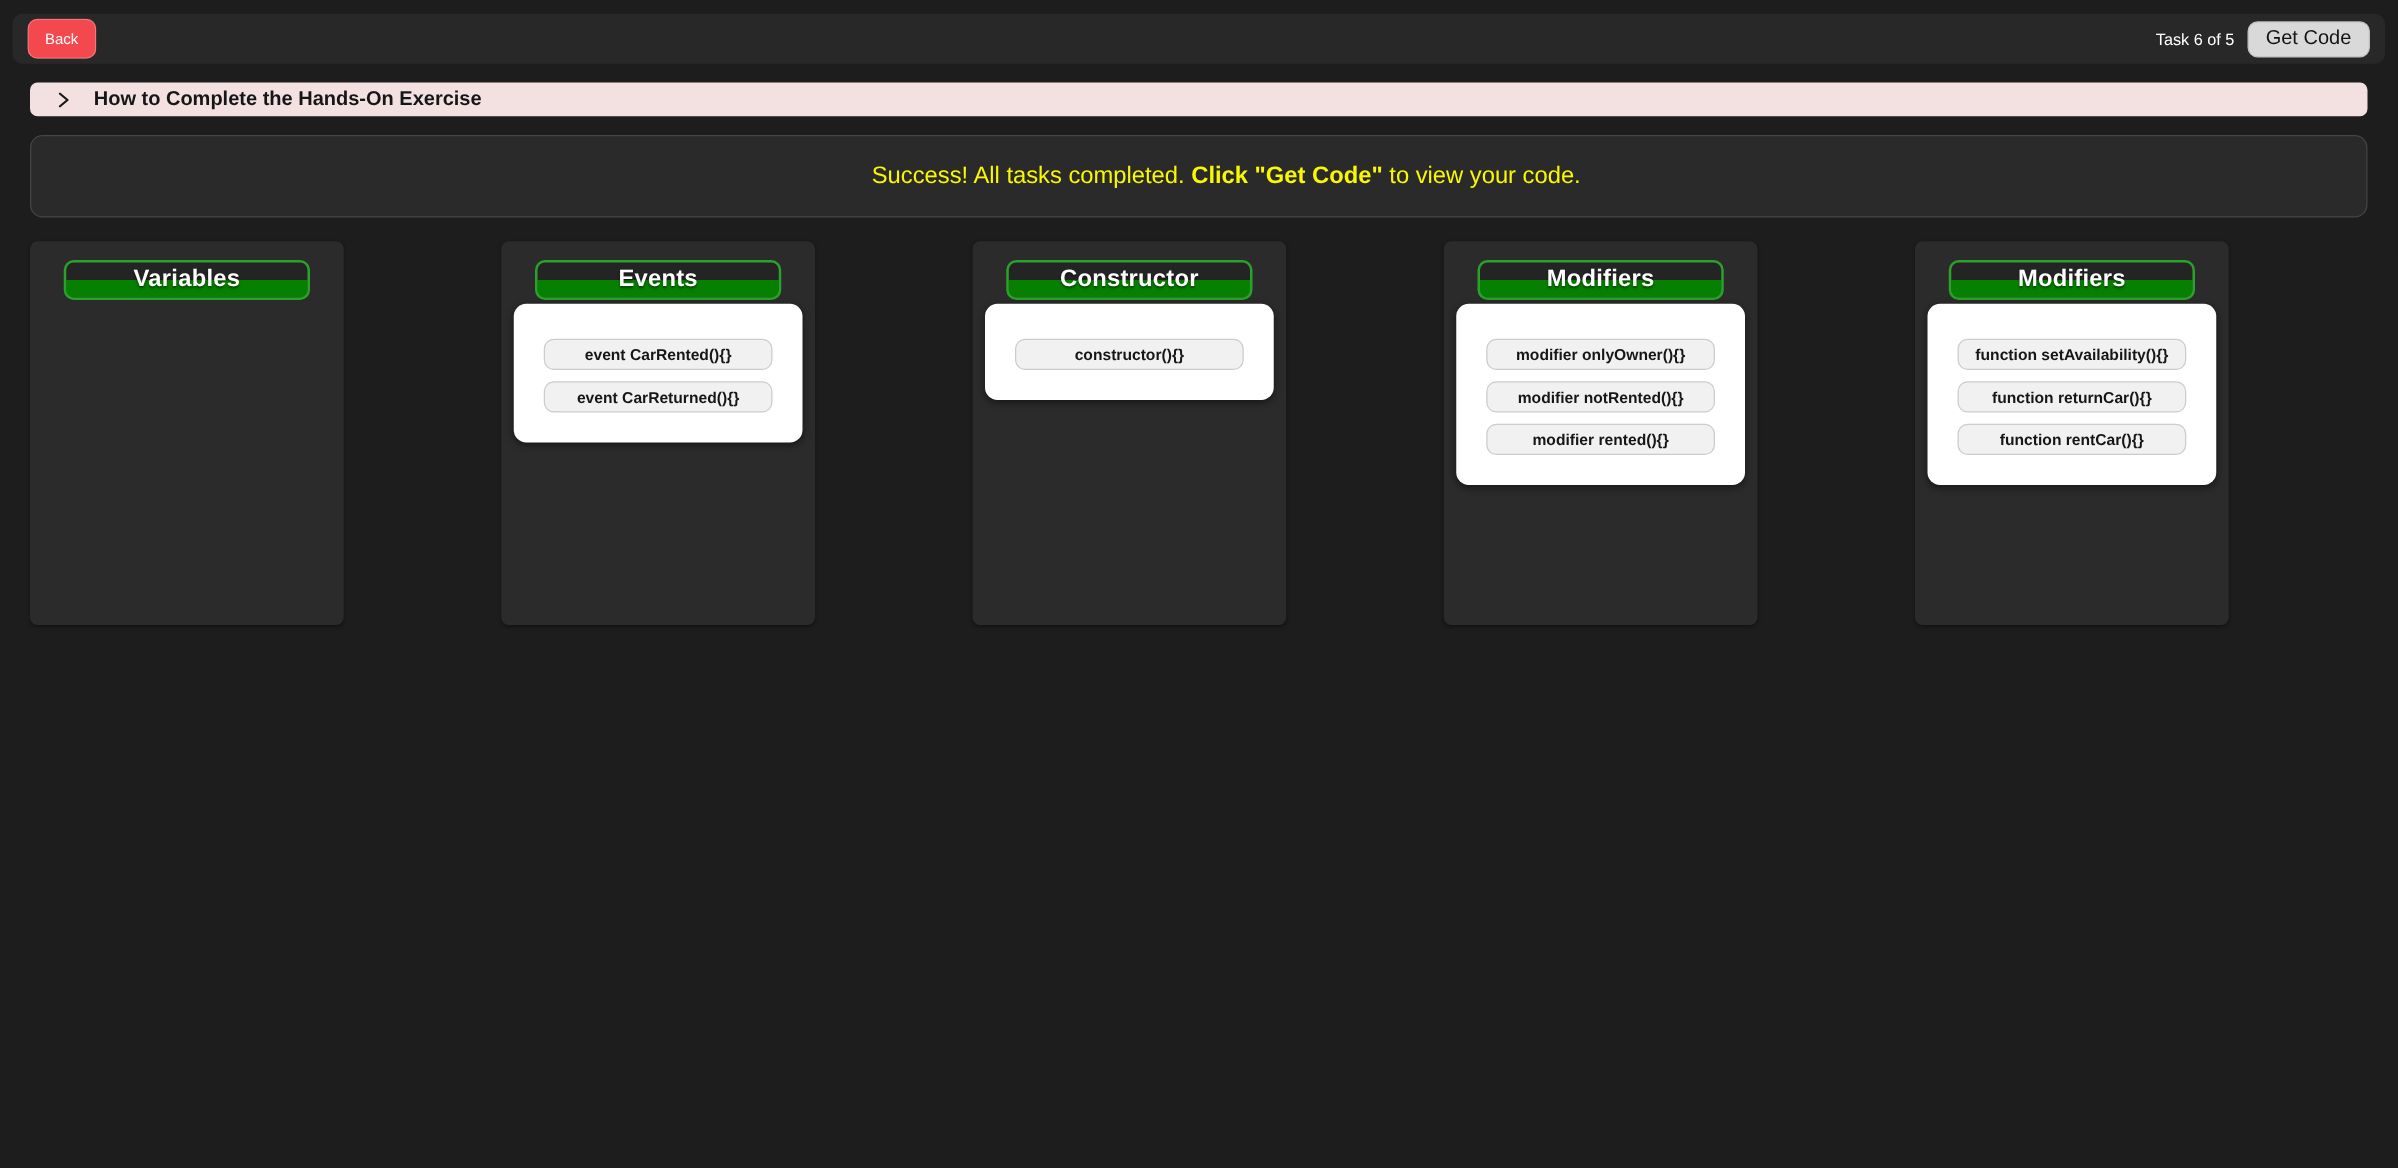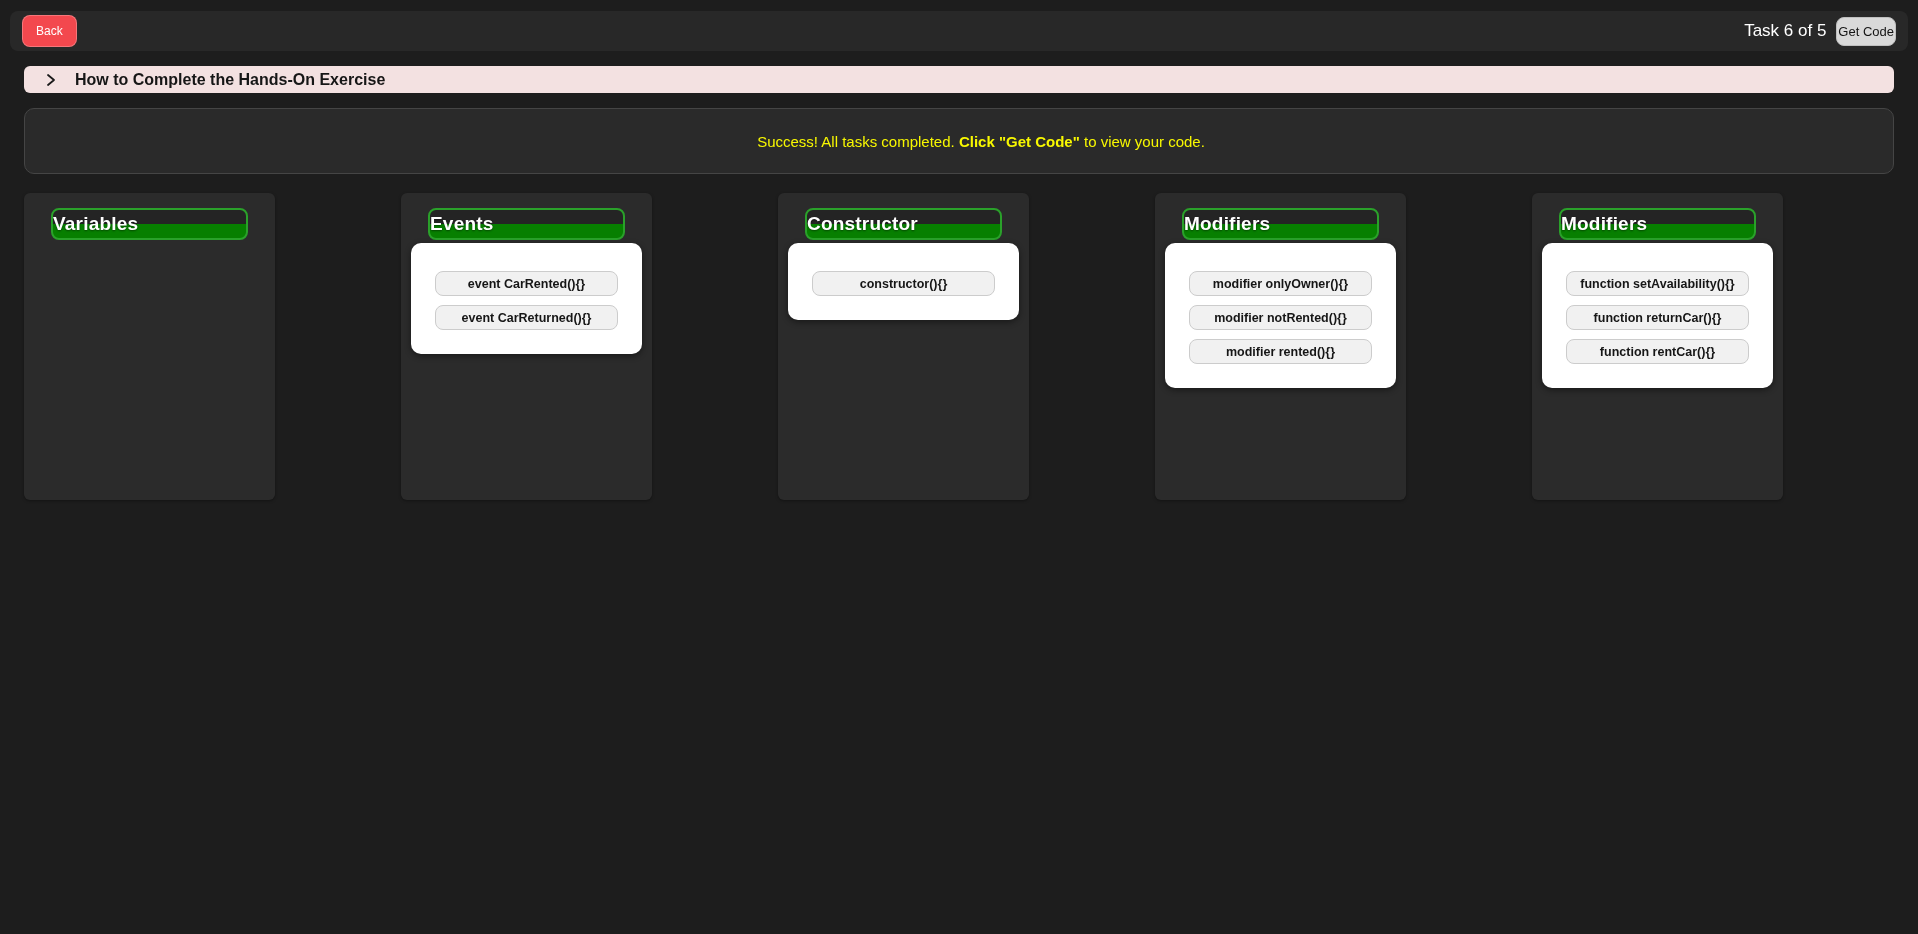--- a/index.html
+++ b/index.html
@@ -23,60 +23,60 @@
     display:flex; align-items:center; justify-content:space-between;
     padding:0 12px;
   }
   .back-btn{
     background:var(--back-button); color:#fff;
     border:1px solid rgba(255,255,255,.25); border-radius:8px;
     font-family:inherit; font-size:12px; font-weight:400;
     padding:0 13px; height:32px; cursor:pointer;
   }
   .topbar-right{display:flex; align-items:center; gap:10px;}
-  .task-counter{font-size:17px; color:#fff;}
+  .task-counter{font-size:13px; color:#fff;}
   .getcode-btn{
     background:var(--get-code-button); color:#141414;
     border:1px solid #bfbfbf; border-radius:8px;
-    font-family:inherit; font-size:13px; font-weight:400;
-    padding:0 1px; height:29px; cursor:pointer;
+    font-family:inherit; font-size:16px; font-weight:400;
+    padding:0 14px; height:29px; cursor:pointer;
   }
   
   .accordion{
     margin:15px 24px 0 24px; height:27px;
     background:var(--accordion-bg); border-radius:6px;
     display:flex; align-items:center; gap:17px;
     padding:0 20px; cursor:pointer;
   }
   .chevron{display:flex; align-items:center;}
   .accordion-title{font-size:16px; font-weight:700; color:#161616;}
   
   .status-box{
     margin:15px 24px 0 24px; height:66px;
     background:#2a2a2a; border:1px solid #454545; border-radius:10px;
     display:flex; align-items:center; justify-content:center;
   }
-  .status-text{font-size:15px; color:var(--success-text); font-weight:400;margin-left:44px;}
+  .status-text{font-size:19px; color:var(--success-text); font-weight:400;margin-left:44px;}
   .status-text strong{font-weight:700;}
   
   .columns{
     margin:19px 24px 0 24px;
     display:flex; gap:126px;
   }
   .column{
     width:251px; height:307px;
     background:var(--column-bg); border-radius:6px;
     padding-top:15px; flex:none;
     box-shadow:0 1px 3px rgba(0,0,0,.35);
   }
   .col-header{
     margin:0 27px; height:32px;
     border:2px solid var(--header-border-green); border-radius:8px;
     background:linear-gradient(to bottom,#242424 0%,#242424 50%,var(--header-green) 50%,var(--header-green) 100%);
-    display:flex; align-items:center; 
+    display:flex; align-items:center; justify-content:center;
   }
   .col-title{
     font-size:19px; font-weight:700; color:#fff; letter-spacing:.2px;
     text-shadow:0 1px 2px rgba(0,0,0,.45);
   }
   .card{
     margin:3px 10px 0 10px;
     background:#fff; border-radius:10px;
     padding:28px 24px 24px 24px;
     display:flex; flex-direction:column; gap:9px;

